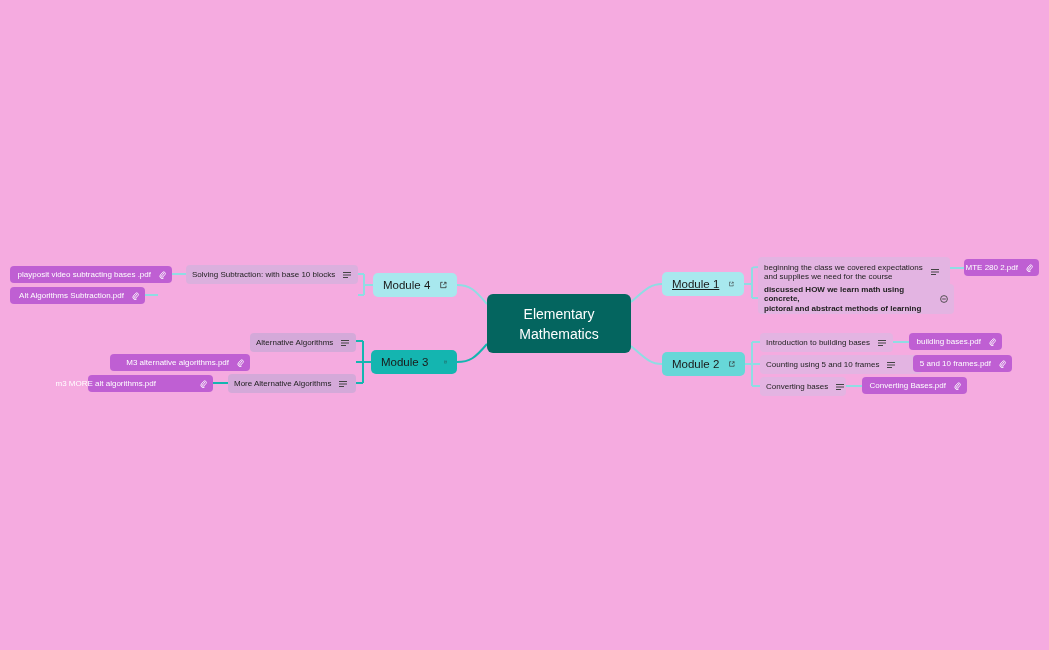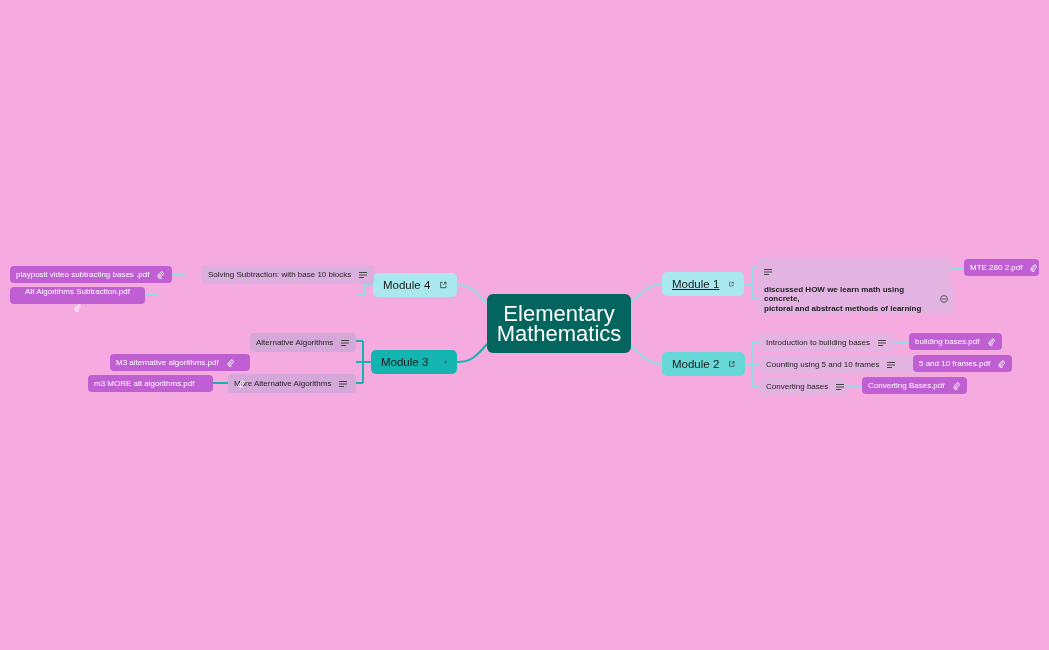--- a/index.html
+++ b/index.html
@@ -9,42 +9,42 @@
     font-family: "Liberation Sans", "DejaVu Sans", sans-serif;
     position: relative;
   }
   .canvas { position: absolute; left: 0; top: 0; width: 1049px; height: 650px; }
   svg.lines { position: absolute; left: 0; top: 0; width: 1049px; height: 650px; pointer-events: none; }
   .node { position: absolute; box-sizing: border-box; display: flex; align-items: center; white-space: nowrap; }
   .central {
     left: 487px; top: 294px; width: 144px; height: 59px;
     background: #04655f; color: #ffffff; border-radius: 6px;
     justify-content: center; text-align: center;
-    font-size: 22px; line-height: 20px; font-weight: 500;
+    font-size: 14px; line-height: 20px; font-weight: 500;
   }
   .central span { white-space: pre-line; }
   .module {
     height: 24px; border-radius: 5px; font-size: 11.5px; color: #1a1a1a;
     padding: 0 10px; gap: 10px; justify-content: center; text-align: right;
   }
   .module.light { background: #a8e8ee; }
   .module.mid { background: #67d7d8; }
   .module.dark { background: #14b5b0; gap: 16px; }
   .ext-icon { width: 10px; height: 10px; display: inline-block; }
   .topic {
     background: #e3b4e2; border-radius: 4px; font-size: 8px; color: #222;
     padding: 0 6px; height: 19px; gap: 8px;
   }
   .topic.two-line { height: 30px; line-height: 9.5px; align-items: center; }
   .topic.two-line .t { white-space: pre-line; }
   .topic.left { background: #dbb0de; }
   .note-icon { width: 8px; height: 6px; display: inline-block; flex: none; }
   .attach {
     background: #bf5fd3; color: #ffffff; border-radius: 4px; font-size: 8px;
-    padding: 0 6px; height: 17px; gap: 8px;
+    padding: 0 6px; height: 17px; gap: 8px; justify-content: flex-end;
   }
   .clip-icon { width: 7px; height: 8px; display: inline-block; flex: none; }
   .collapse-icon { width: 8px; height: 8px; display: inline-block; flex: none; }
 </style>
 </head>
 <body>
 
 <div class="canvas">
 
   <svg class="lines">
@@ -79,20 +79,22 @@
   </div>
 
   <div class="node module light" style="left:662px; top:272px; width:82px;text-decoration:underline;">
     <span>Module 1</span>
     <svg class="ext-icon" viewBox="0 0 10 10">
         <path d="M4 1H1v8h8V6" fill="none" stroke="#333" stroke-width="1.2"></path>
         <path d="M6 1h3v3M9 1L5 5" fill="none" stroke="#333" stroke-width="1.2"></path>
       </svg>
   </div>
   <div class="node topic two-line" style="left:758px; top:257px; width:192px;">
+    <span class="t">beginning the class we covered expectations
+and supplies we need for the course</span>
     <svg class="note-icon" viewBox="0 0 8 6">
         <path d="M0 .5h8M0 3h8M0 5.5h5" stroke="#444" stroke-width="1"></path>
       </svg>
   </div>
   <div class="node attach" style="left:964px; top:259px; width:75px;">
     <span>MTE 280 2.pdf</span>
     <svg class="clip-icon" viewBox="0 0 7 8">
         <path d="M5 2L2.5 5a.8.8 0 0 0 1.2 1.1L6 3.5A1.6 1.6 0 0 0 3.7 1.3L1.3 4a2.3 2.3 0 0 0 3.3 3.1" fill="none" stroke="#fff" stroke-width=".9"></path>
       </svg>
   </div>
@@ -149,33 +151,33 @@
       </svg>
   </div>
 
   <div class="node module light" style="left:373px; top:273px; width:84px;">
     <span>Module 4</span>
     <svg class="ext-icon" viewBox="0 0 10 10">
         <path d="M4 1H1v8h8V6" fill="none" stroke="#333" stroke-width="1.2"></path>
         <path d="M6 1h3v3M9 1L5 5" fill="none" stroke="#333" stroke-width="1.2"></path>
       </svg>
   </div>
-  <div class="node topic left" style="left:186px; top:265px; width:172px;margin-left:16px;">
+  <div class="node topic left" style="left:186px; top:265px; width:172px;">
     <span>Solving Subtraction: with base 10 blocks</span>
     <svg class="note-icon" viewBox="0 0 8 6">
         <path d="M0 .5h8M0 3h8M0 5.5h5" stroke="#444" stroke-width="1"></path>
       </svg>
   </div>
   <div class="node attach" style="left:10px; top:266px; width:162px;">
     <span>playposit video subtracting bases .pdf</span>
     <svg class="clip-icon" viewBox="0 0 7 8">
         <path d="M5 2L2.5 5a.8.8 0 0 0 1.2 1.1L6 3.5A1.6 1.6 0 0 0 3.7 1.3L1.3 4a2.3 2.3 0 0 0 3.3 3.1" fill="none" stroke="#fff" stroke-width=".9"></path>
       </svg>
   </div>
-  <div class="node attach" style="left:10px; top:287px; width:135px;flex-direction:column;">
+  <div class="node attach" style="left:10px; top:287px; width:135px;">
     <span>Alt Algorithms Subtraction.pdf</span>
     <svg class="clip-icon" viewBox="0 0 7 8">
         <path d="M5 2L2.5 5a.8.8 0 0 0 1.2 1.1L6 3.5A1.6 1.6 0 0 0 3.7 1.3L1.3 4a2.3 2.3 0 0 0 3.3 3.1" fill="none" stroke="#fff" stroke-width=".9"></path>
       </svg>
   </div>
 
   <div class="node module dark" style="left:371px; top:350px; width:86px;">
     <span>Module 3</span>
     <svg class="ext-icon" viewBox="0 0 10 10">
         <path d="M4 1H1v8h8V6" fill="none" stroke="#333" stroke-width="1.2"></path>

